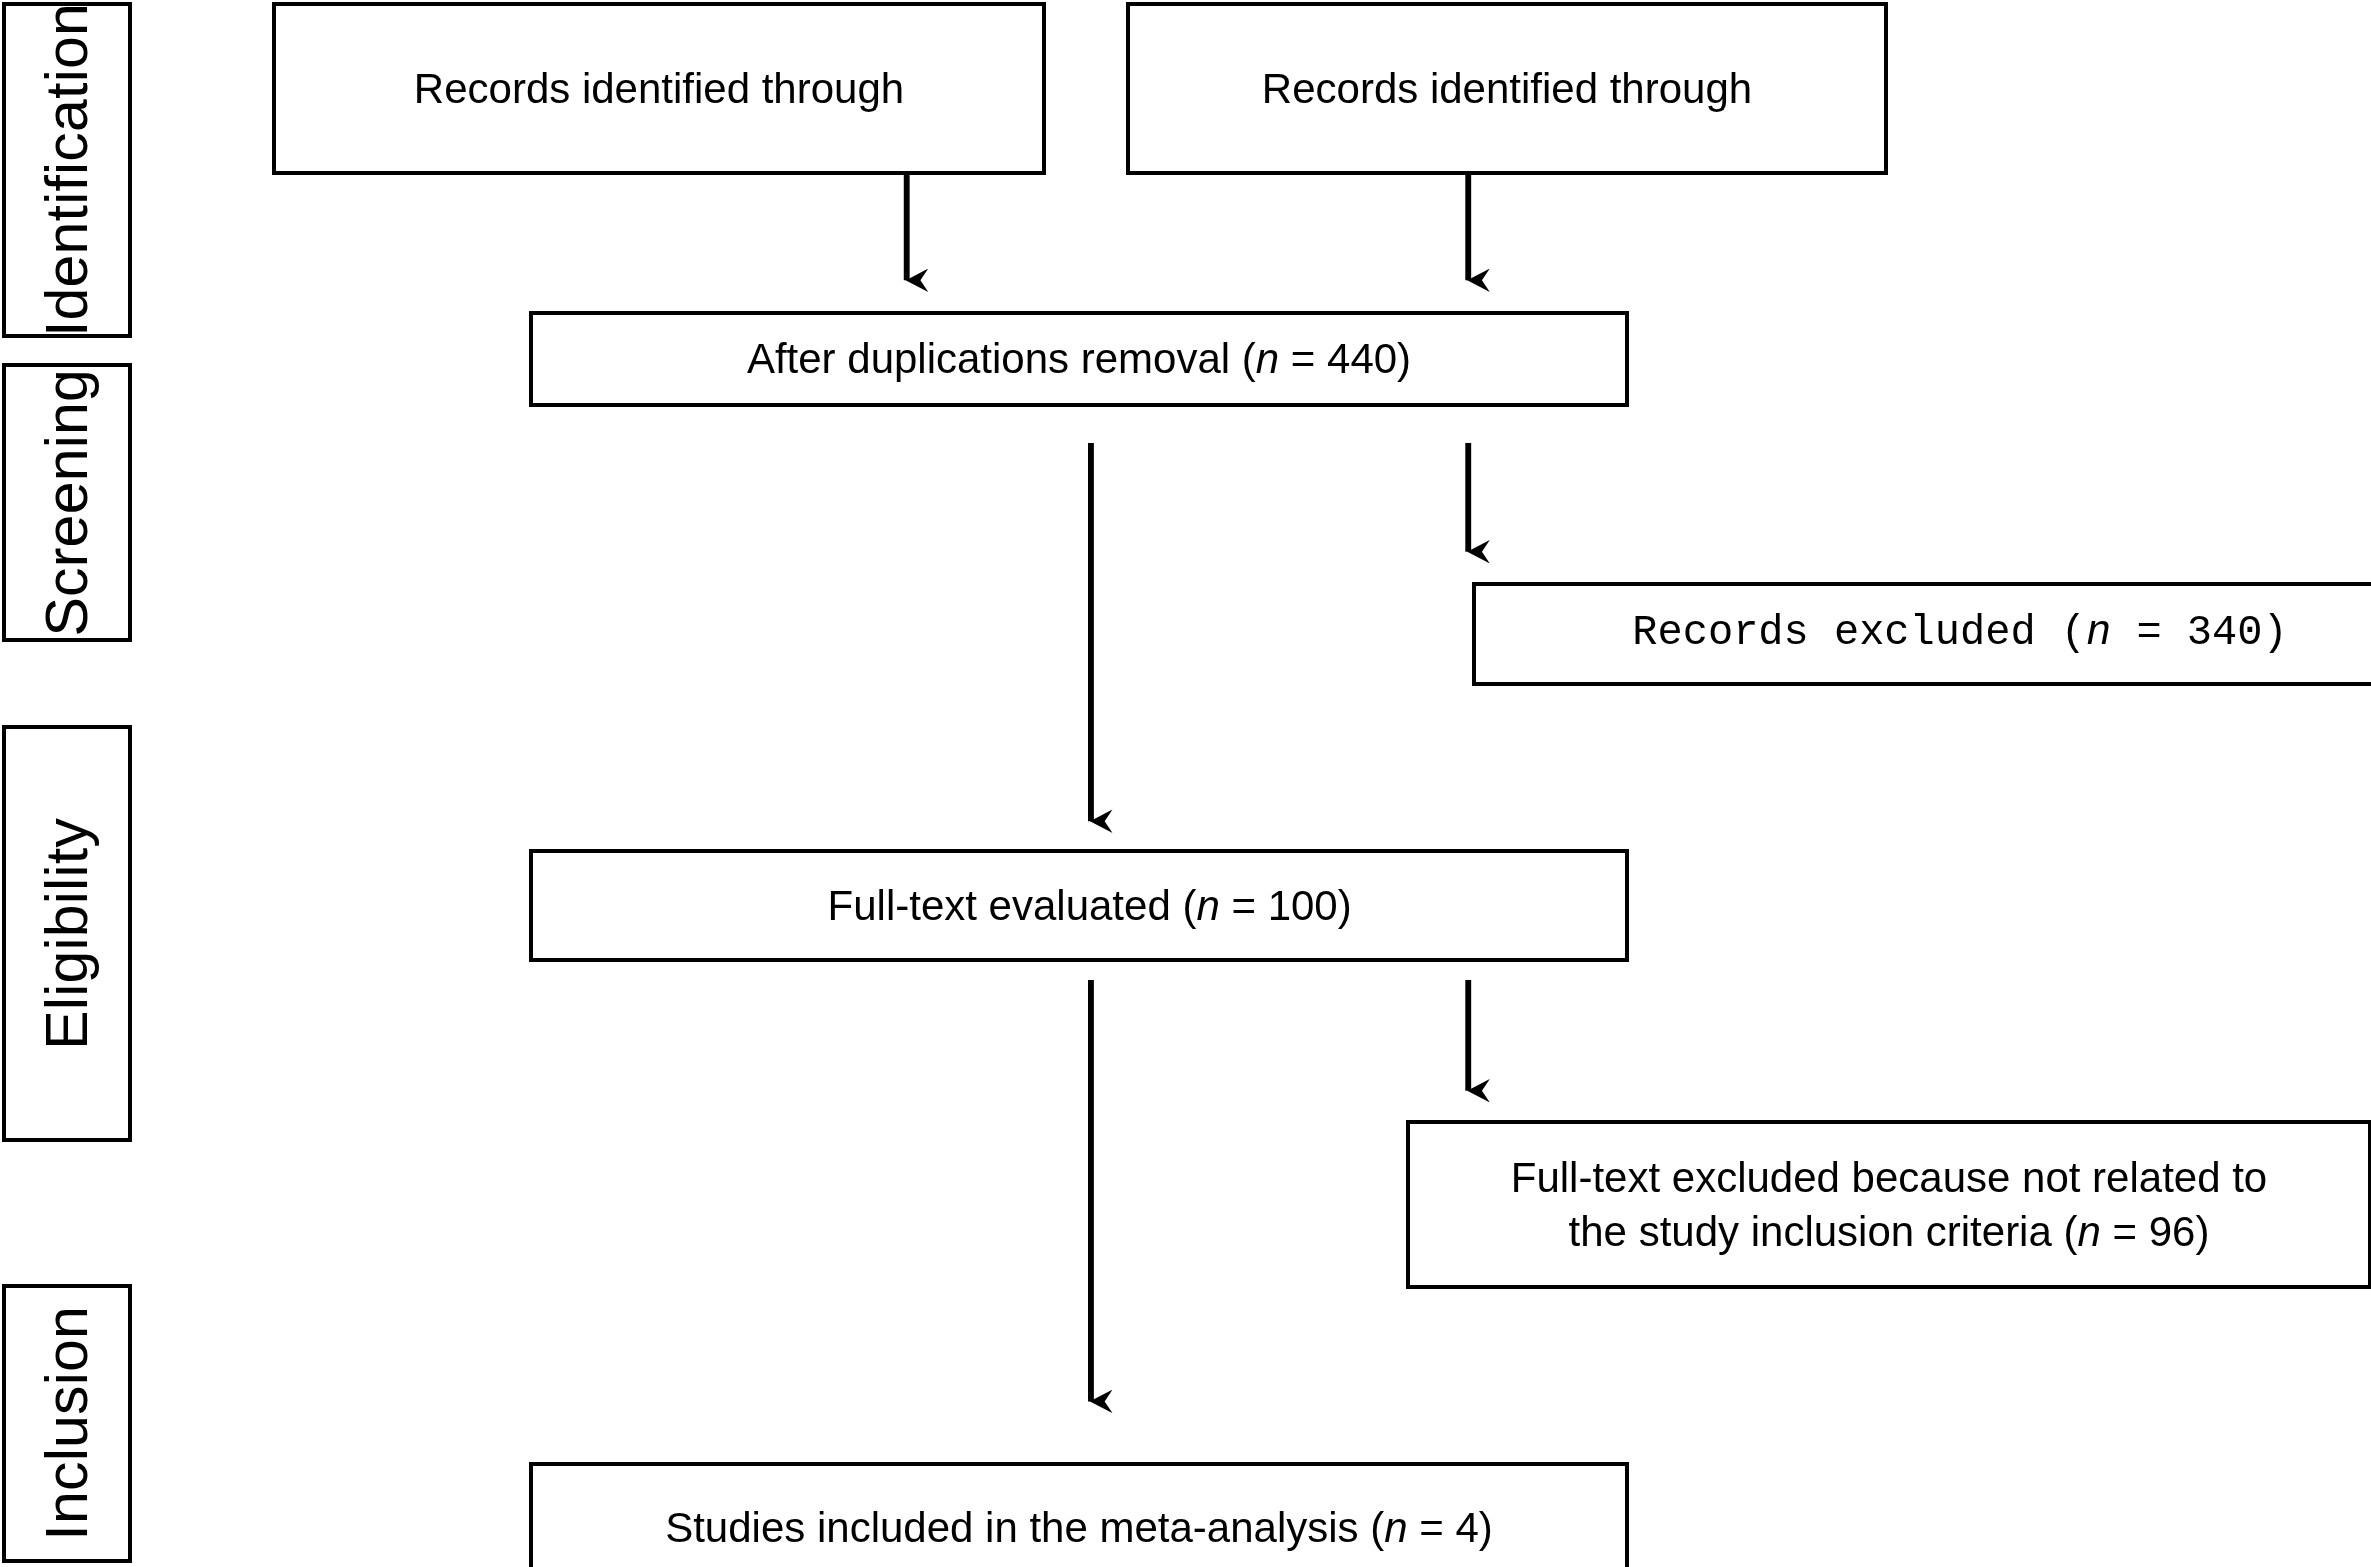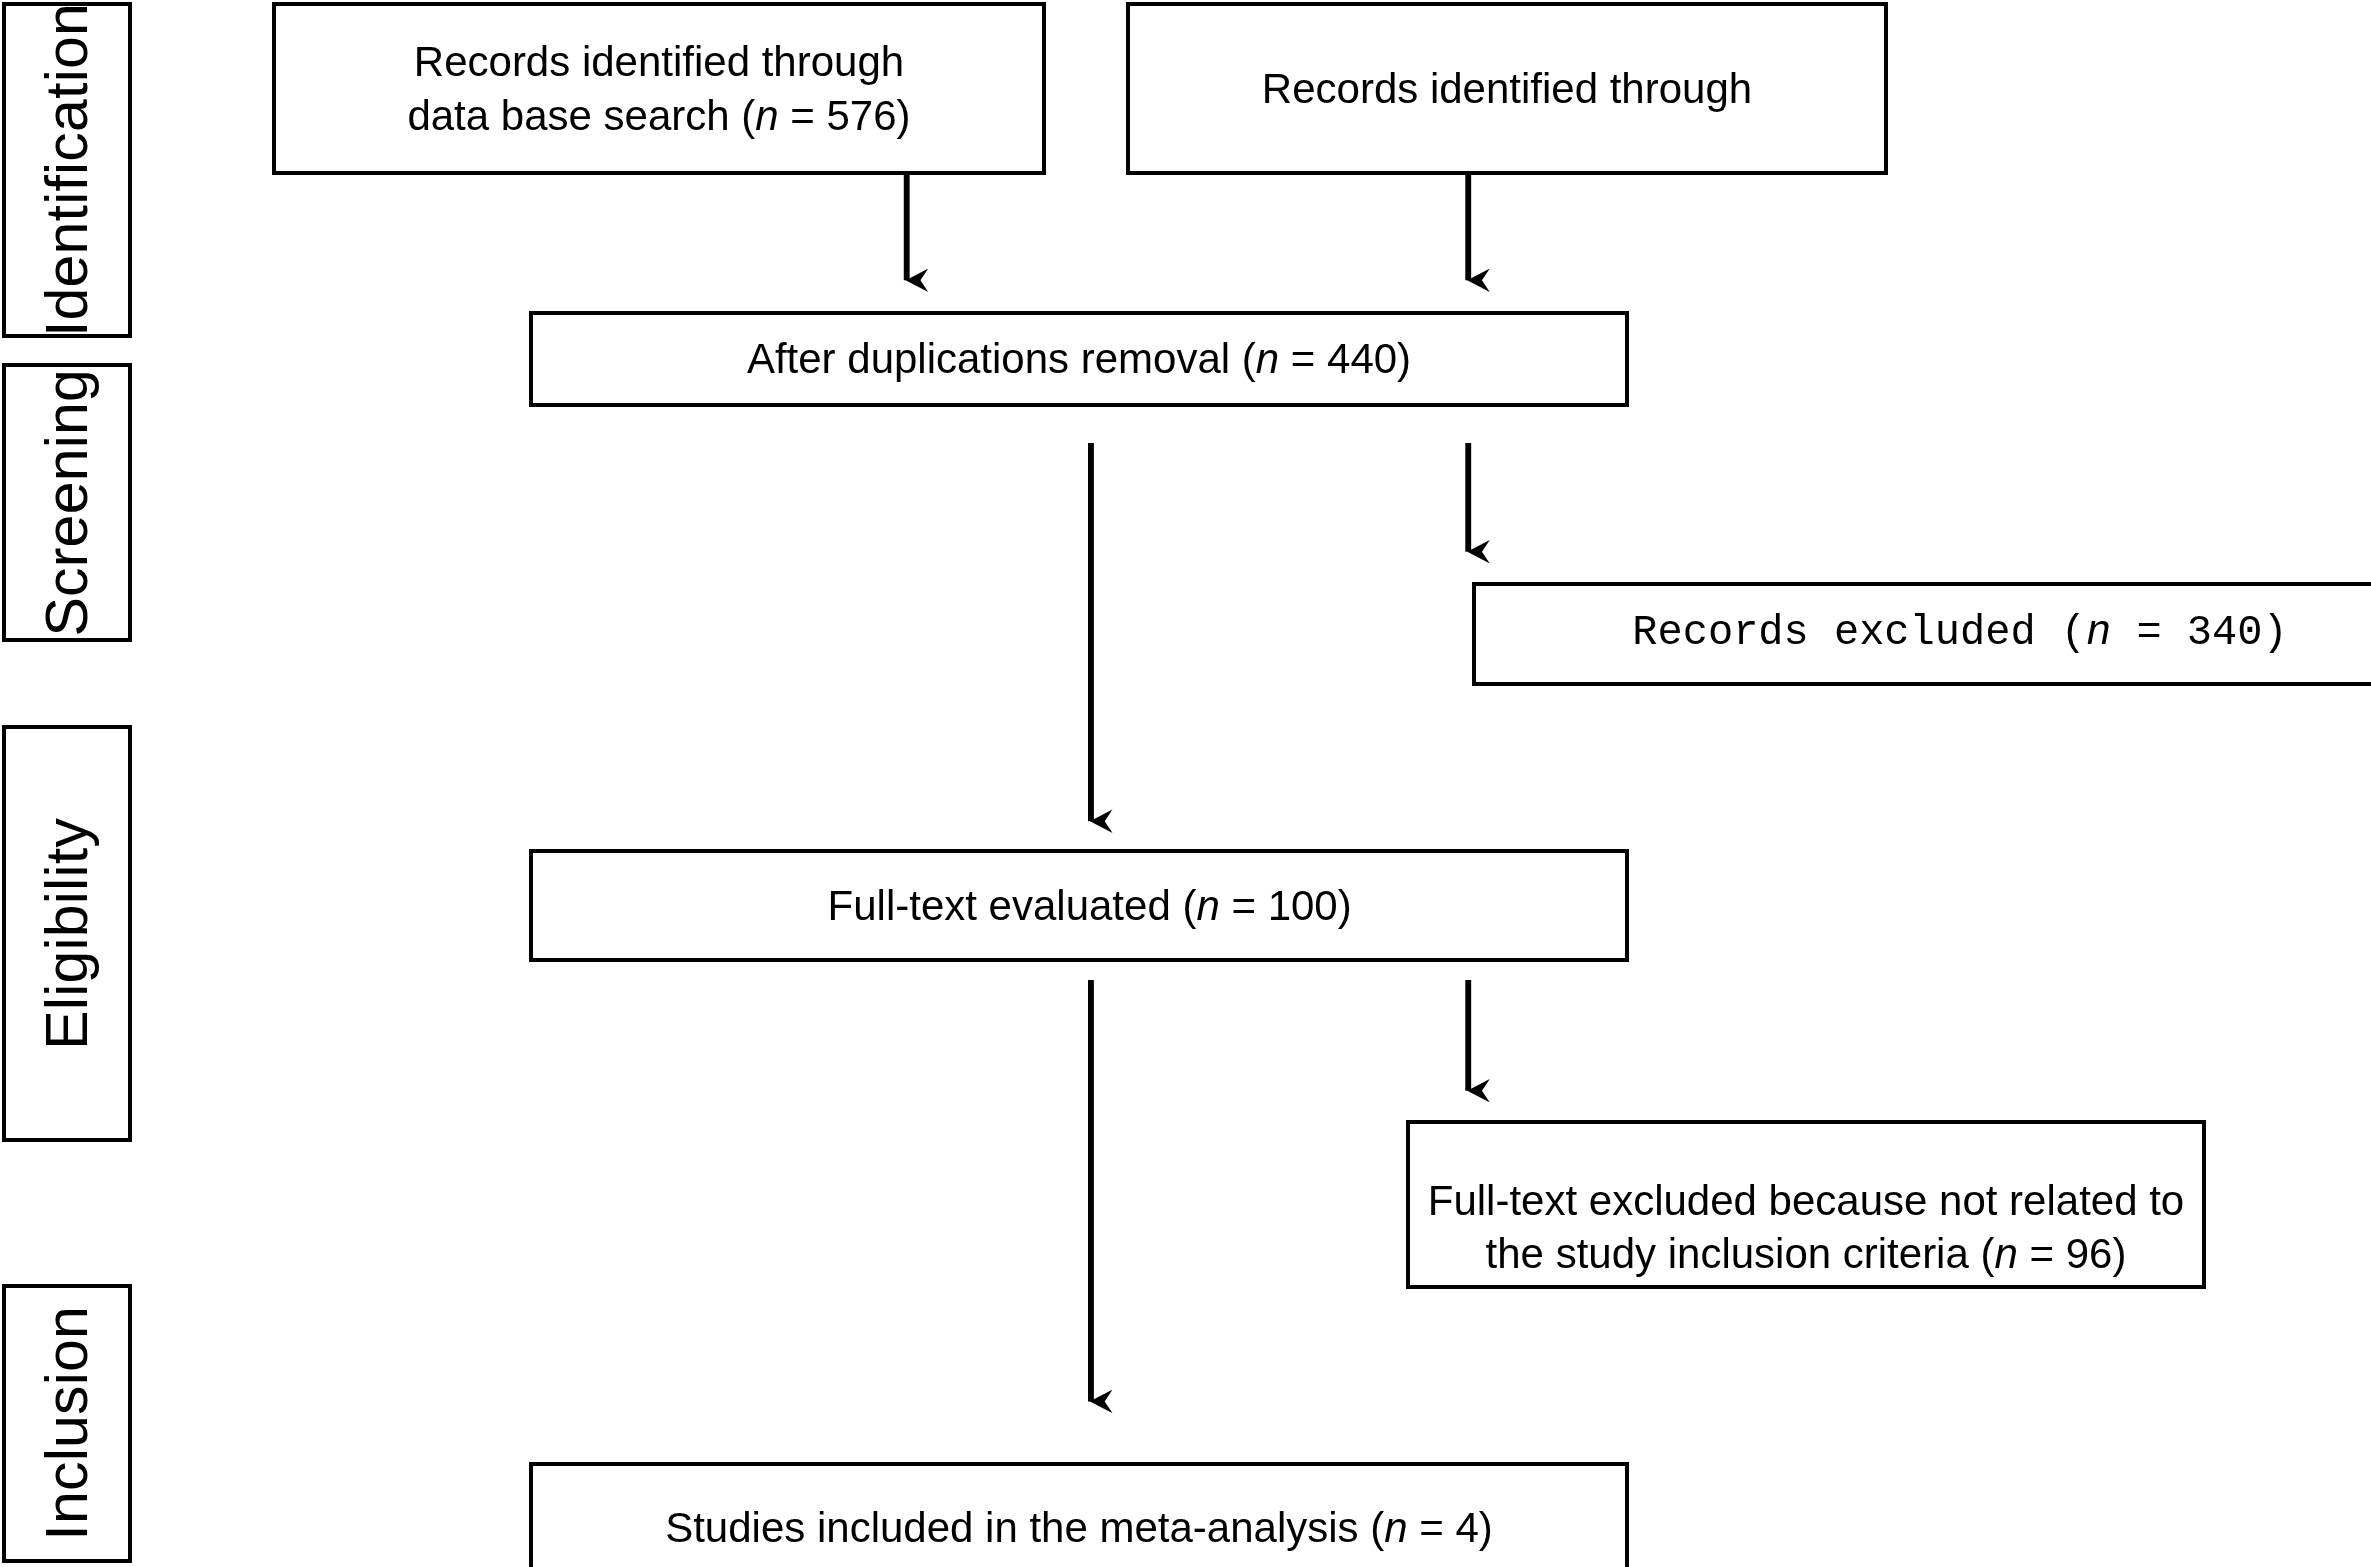--- a/index.html
+++ b/index.html
@@ -99,21 +99,20 @@
     <line x1="1113" y1="452" x2="1113" y2="838" stroke="#000000" stroke-width="6" marker-end="url(#barb)"></line>
 
     <line x1="1498" y1="1000" x2="1498" y2="1113" stroke="#000000" stroke-width="6" marker-end="url(#barb)"></line>
 
     <line x1="1113" y1="1000" x2="1113" y2="1430" stroke="#000000" stroke-width="6" marker-end="url(#barb)"></line>
   </svg>
 
   <div class="flow-box" style="left:272px; top:2px; width:774px; height:173px;">
     <div class="flow-text">
       <span>Records identified through</span><br>
-      <span>data base search (<em>n</em> = 576)</span>
     </div>
   </div>
 
   <div class="flow-box" style="left:1126px; top:2px; width:762px; height:173px;">
     <div class="flow-text">
       <span>Records identified through</span><br>
     </div>
   </div>
 
   <div class="flow-box" style="left:529px; top:311px; width:1100px; height:96px;">
@@ -127,21 +126,21 @@
       <span>Records excluded (<em>n</em> = 340)</span>
     </div>
   </div>
 
   <div class="flow-box" style="left:529px; top:849px; width:1100px; height:113px;padding-left:35px;">
     <div class="flow-text">
       <span>Full-text evaluated (<em>n</em> = 100)</span>
     </div>
   </div>
 
-  <div class="flow-box" style="left:1406px; top:1120px; width:800px; height:169px;align-items:flex-end;">
+  <div class="flow-box" style="left:1406px; top:1120px; width:966px; height:169px;">
     <div class="flow-text">
       <span>Full-text excluded because not related to</span><br>
       <span>the study inclusion criteria (<em>n</em> = 96)</span>
     </div>
   </div>
 
   <div class="flow-box" style="left:529px; top:1430px; width:1100px; height:132px;margin-top:32px;">
     <div class="flow-text">
       <span>Studies included in the meta-analysis (<em>n</em> = 4)</span>
     </div>

